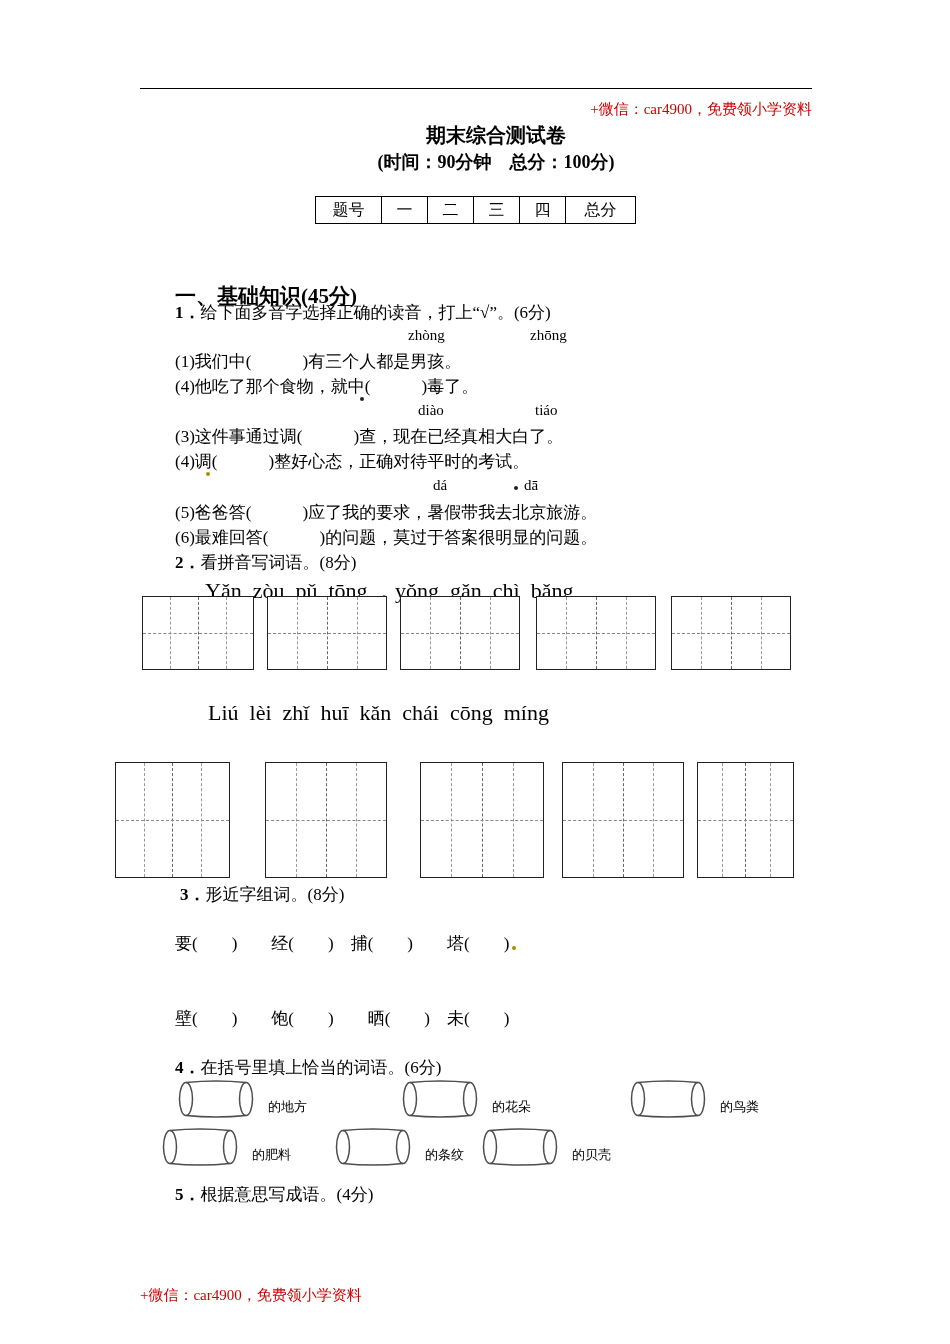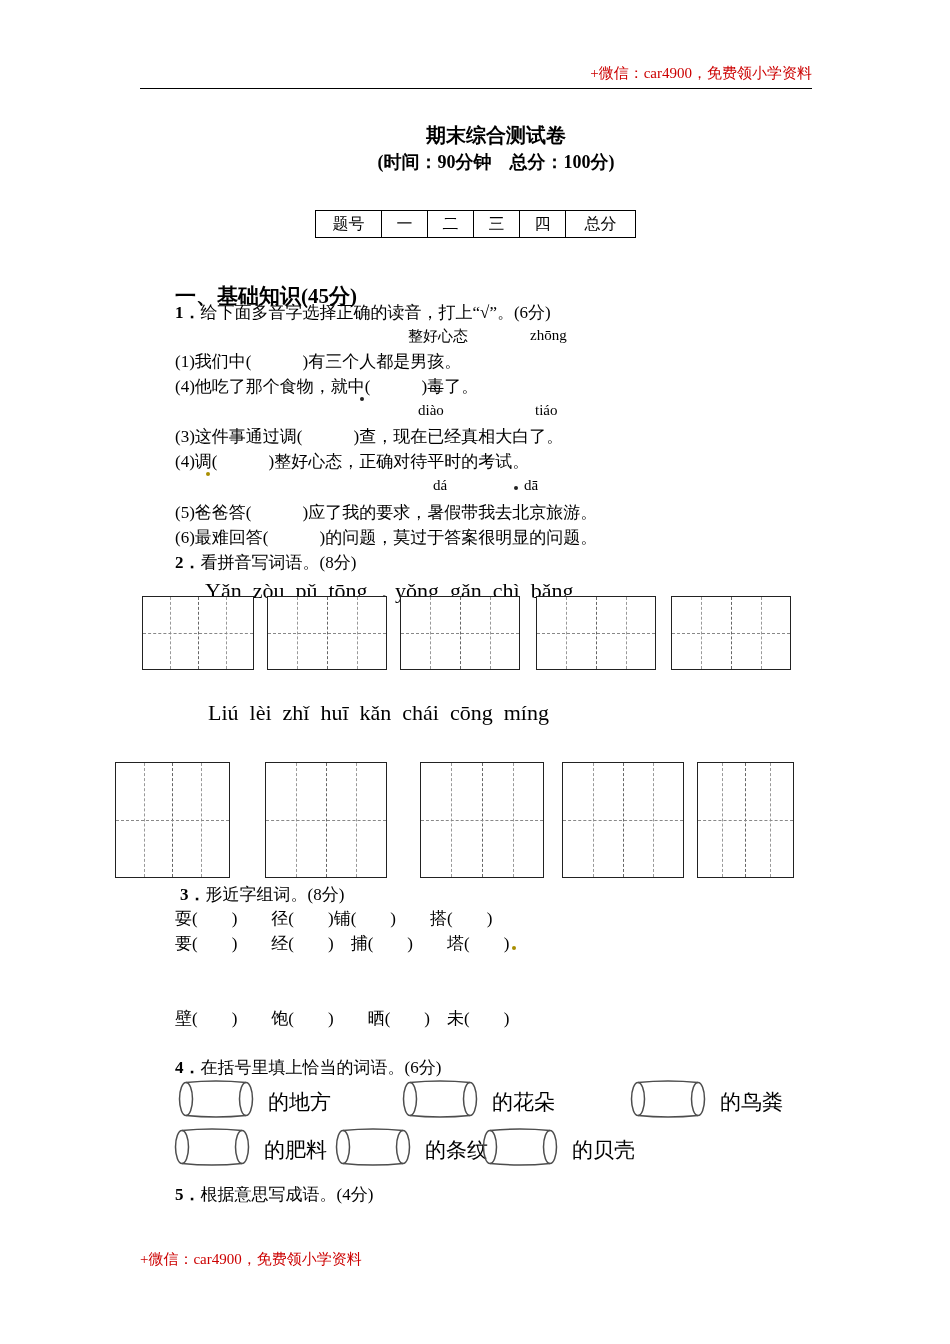--- a/index.html
+++ b/index.html
@@ -2,39 +2,39 @@
 <html><head>
 <meta charset="utf-8">
 <style>
   html,body{margin:0;padding:0;}
   body{width:950px;height:1344px;background:#ffffff;position:relative;overflow:hidden;
        font-family:"Liberation Serif","DejaVu Serif",serif;color:#000;}
   .page{position:absolute;left:0;top:0;width:950px;height:1344px;background:#fff;}
   .t{position:absolute;font-size:17px;line-height:22px;white-space:pre;}
   .bold{font-weight:bold;}
   .qnum{font-weight:bold;}
-  .red{color:#cc0000;font-size:15px;}
+  .red{color:#cc0000;font-size:15px;margin-top:36px;}
   .title{position:absolute;left:42px;right:0;top:122px;text-align:center;font-size:20px;font-weight:bold;}
   .subtitle{position:absolute;left:42px;right:0;top:150px;text-align:center;font-size:18px;font-weight:bold;}
   .rule{position:absolute;left:140px;top:88px;width:672px;border-top:1.5px solid #000;}
-  table.score{position:absolute;left:315px;top:210px;border-collapse:collapse;table-layout:fixed;}
+  table.score{position:absolute;left:315px;top:196px;border-collapse:collapse;table-layout:fixed;}
   table.score td{border:1px solid #000;height:26px;text-align:center;font-size:16px;padding:0 4px;}
   .py{position:absolute;font-size:15px;white-space:pre;}
   .pyline{position:absolute;font-size:22px;white-space:pre;}
   .tian{position:absolute;border:1.6px solid #222;display:flex;background:#fff;}
   .tian::after{content:"";position:absolute;left:0;right:0;top:50%;border-top:1px dashed #888;}
   .tcell{flex:1;position:relative;}
   .tcell + .tcell{border-left:1px dashed #666;}
   .tcell::before{content:"";position:absolute;top:0;bottom:0;left:50%;border-left:1px dashed #999;}
   .dot{position:absolute;width:4px;height:4px;border-radius:50%;}
   .dot-black{background:#222;}
   .dot-gold{background:#a98e00;}
   .scroll-item{position:absolute;display:flex;align-items:flex-end;}
   .scroll-svg{stroke:#4d4d4d;fill:none;stroke-width:1.5;}
-  .scroll-label{font-size:21px;line-height:1;padding:0 0 9px 12px;white-space:pre;}
+  .scroll-label{font-size:13px;line-height:1;padding:0 0 9px 12px;white-space:pre;}
 </style>
 </head>
 <body>
 
 <svg width="0" height="0" style="position:absolute" aria-hidden="true">
   <defs>
     <g id="scrollShape">
       <ellipse cx="10" cy="23" rx="6.5" ry="16.5"></ellipse>
       <ellipse cx="70" cy="23" rx="6.5" ry="16.5"></ellipse>
       <path d="M10,6.5 Q40,3.5 70,6.5"></path>
@@ -69,21 +69,21 @@
       <td>四</td>
       <td>总分</td>
     </tr>
   </tbody>
     </table>
 
   <div class="t bold" style="left:175px;top:285px;font-size:21px">一、基础知识(45分)</div>
 
   <div class="t" style="left:175px;top:302px"><span class="qnum">1．</span><span>给下面多音字选择正确的读音，打上“√”。(6分)</span></div>
 
-  <span class="py" style="left:408px;top:327px">整好心态</span>
+  <span class="py" style="left:408px;top:327px">zhòng</span>
   <span class="py" style="left:530px;top:327px">zhōng</span>
 
   <div class="t" style="left:175px;top:351px">(1)我们中(　　　)有三个人都是男孩。</div>
   <div class="t" style="left:175px;top:376px">(4)他吃了那个食物，就中(　　　)毒了。</div>
   <span class="dot dot-black" style="left:360px;top:397px"></span>
 
   <span class="py" style="left:418px;top:402px">diào</span>
   <span class="py" style="left:535px;top:402px">tiáo</span>
 
   <div class="t" style="left:175px;top:426px">(3)这件事通过调(　　　)查，现在已经真相大白了。</div>
@@ -139,21 +139,20 @@
   <div class="tian" style="left:562px;top:762px;width:120px;height:114px">
       <div class="tcell"></div>
       <div class="tcell"></div>
     </div>
   <div class="tian" style="left:697px;top:762px;width:95px;height:114px">
       <div class="tcell"></div>
       <div class="tcell"></div>
     </div>
 
   <div class="t" style="left:180px;top:884px"><span class="qnum">3．</span><span>形近字组词。(8分)</span></div>
-  <div class="t" style="left:175px;top:908px">耍(　　)　　径(　　)铺(　　)　　搭(　　)</div>
   <div class="t" style="left:175px;top:933px">要(　　)　　经(　　)　捕(　　)　　塔(　　)</div>
   <span class="dot dot-gold" style="left:512px;top:946px"></span>
   <div class="t" style="left:175px;top:1008px">壁(　　)　　饱(　　)　　晒(　　)　未(　　)</div>
 
   <div class="t" style="left:175px;top:1057px"><span class="qnum">4．</span><span>在括号里填上恰当的词语。(6分)</span></div>
 
   <div class="scroll-item" style="left:176px;top:1076px">
     <svg class="scroll-svg" width="80" height="46" viewBox="0 0 80 46">
         <use href="#scrollShape"></use>
       </svg>
@@ -165,21 +164,21 @@
       </svg>
     <span class="scroll-label">的花朵</span>
   </div>
   <div class="scroll-item" style="left:628px;top:1076px">
     <svg class="scroll-svg" width="80" height="46" viewBox="0 0 80 46">
         <use href="#scrollShape"></use>
       </svg>
     <span class="scroll-label">的鸟粪</span>
   </div>
 
-  <div class="scroll-item" style="left:172px;top:1124px">
+  <div class="scroll-item" style="left:160px;top:1124px">
     <svg class="scroll-svg" width="80" height="46" viewBox="0 0 80 46">
         <use href="#scrollShape"></use>
       </svg>
     <span class="scroll-label">的肥料</span>
   </div>
   <div class="scroll-item" style="left:333px;top:1124px">
     <svg class="scroll-svg" width="80" height="46" viewBox="0 0 80 46">
         <use href="#scrollShape"></use>
       </svg>
     <span class="scroll-label">的条纹</span>

